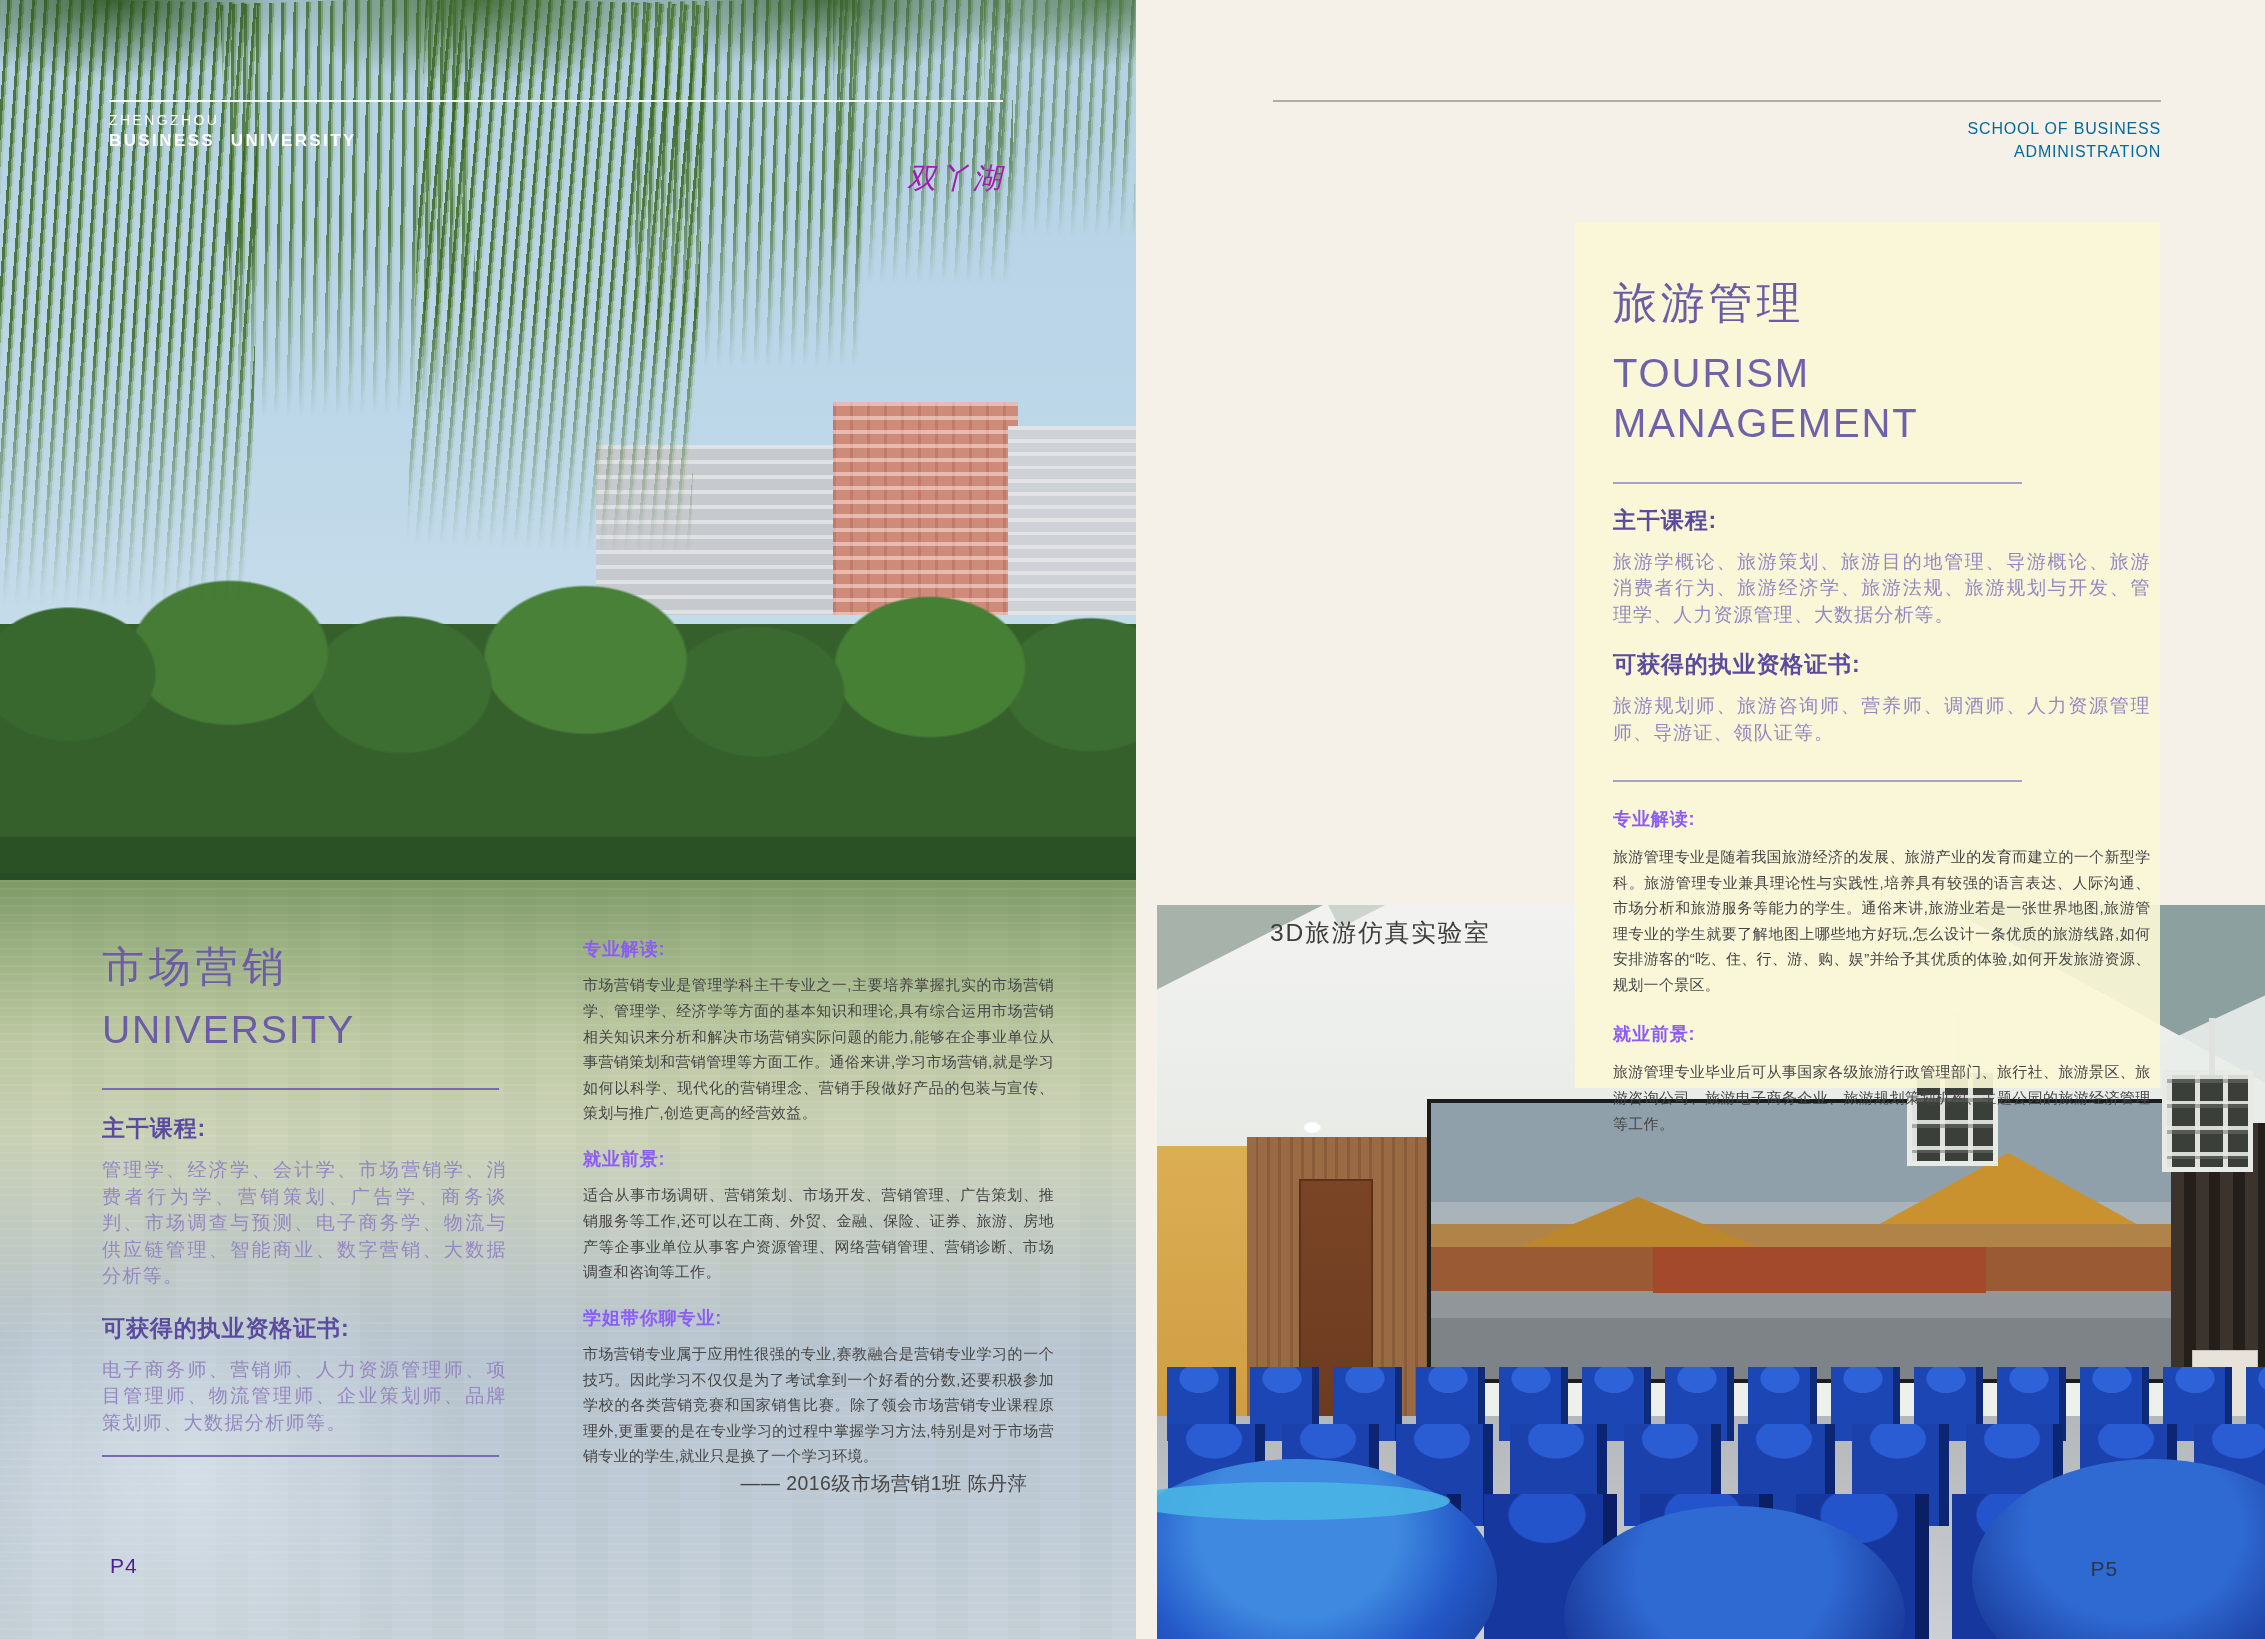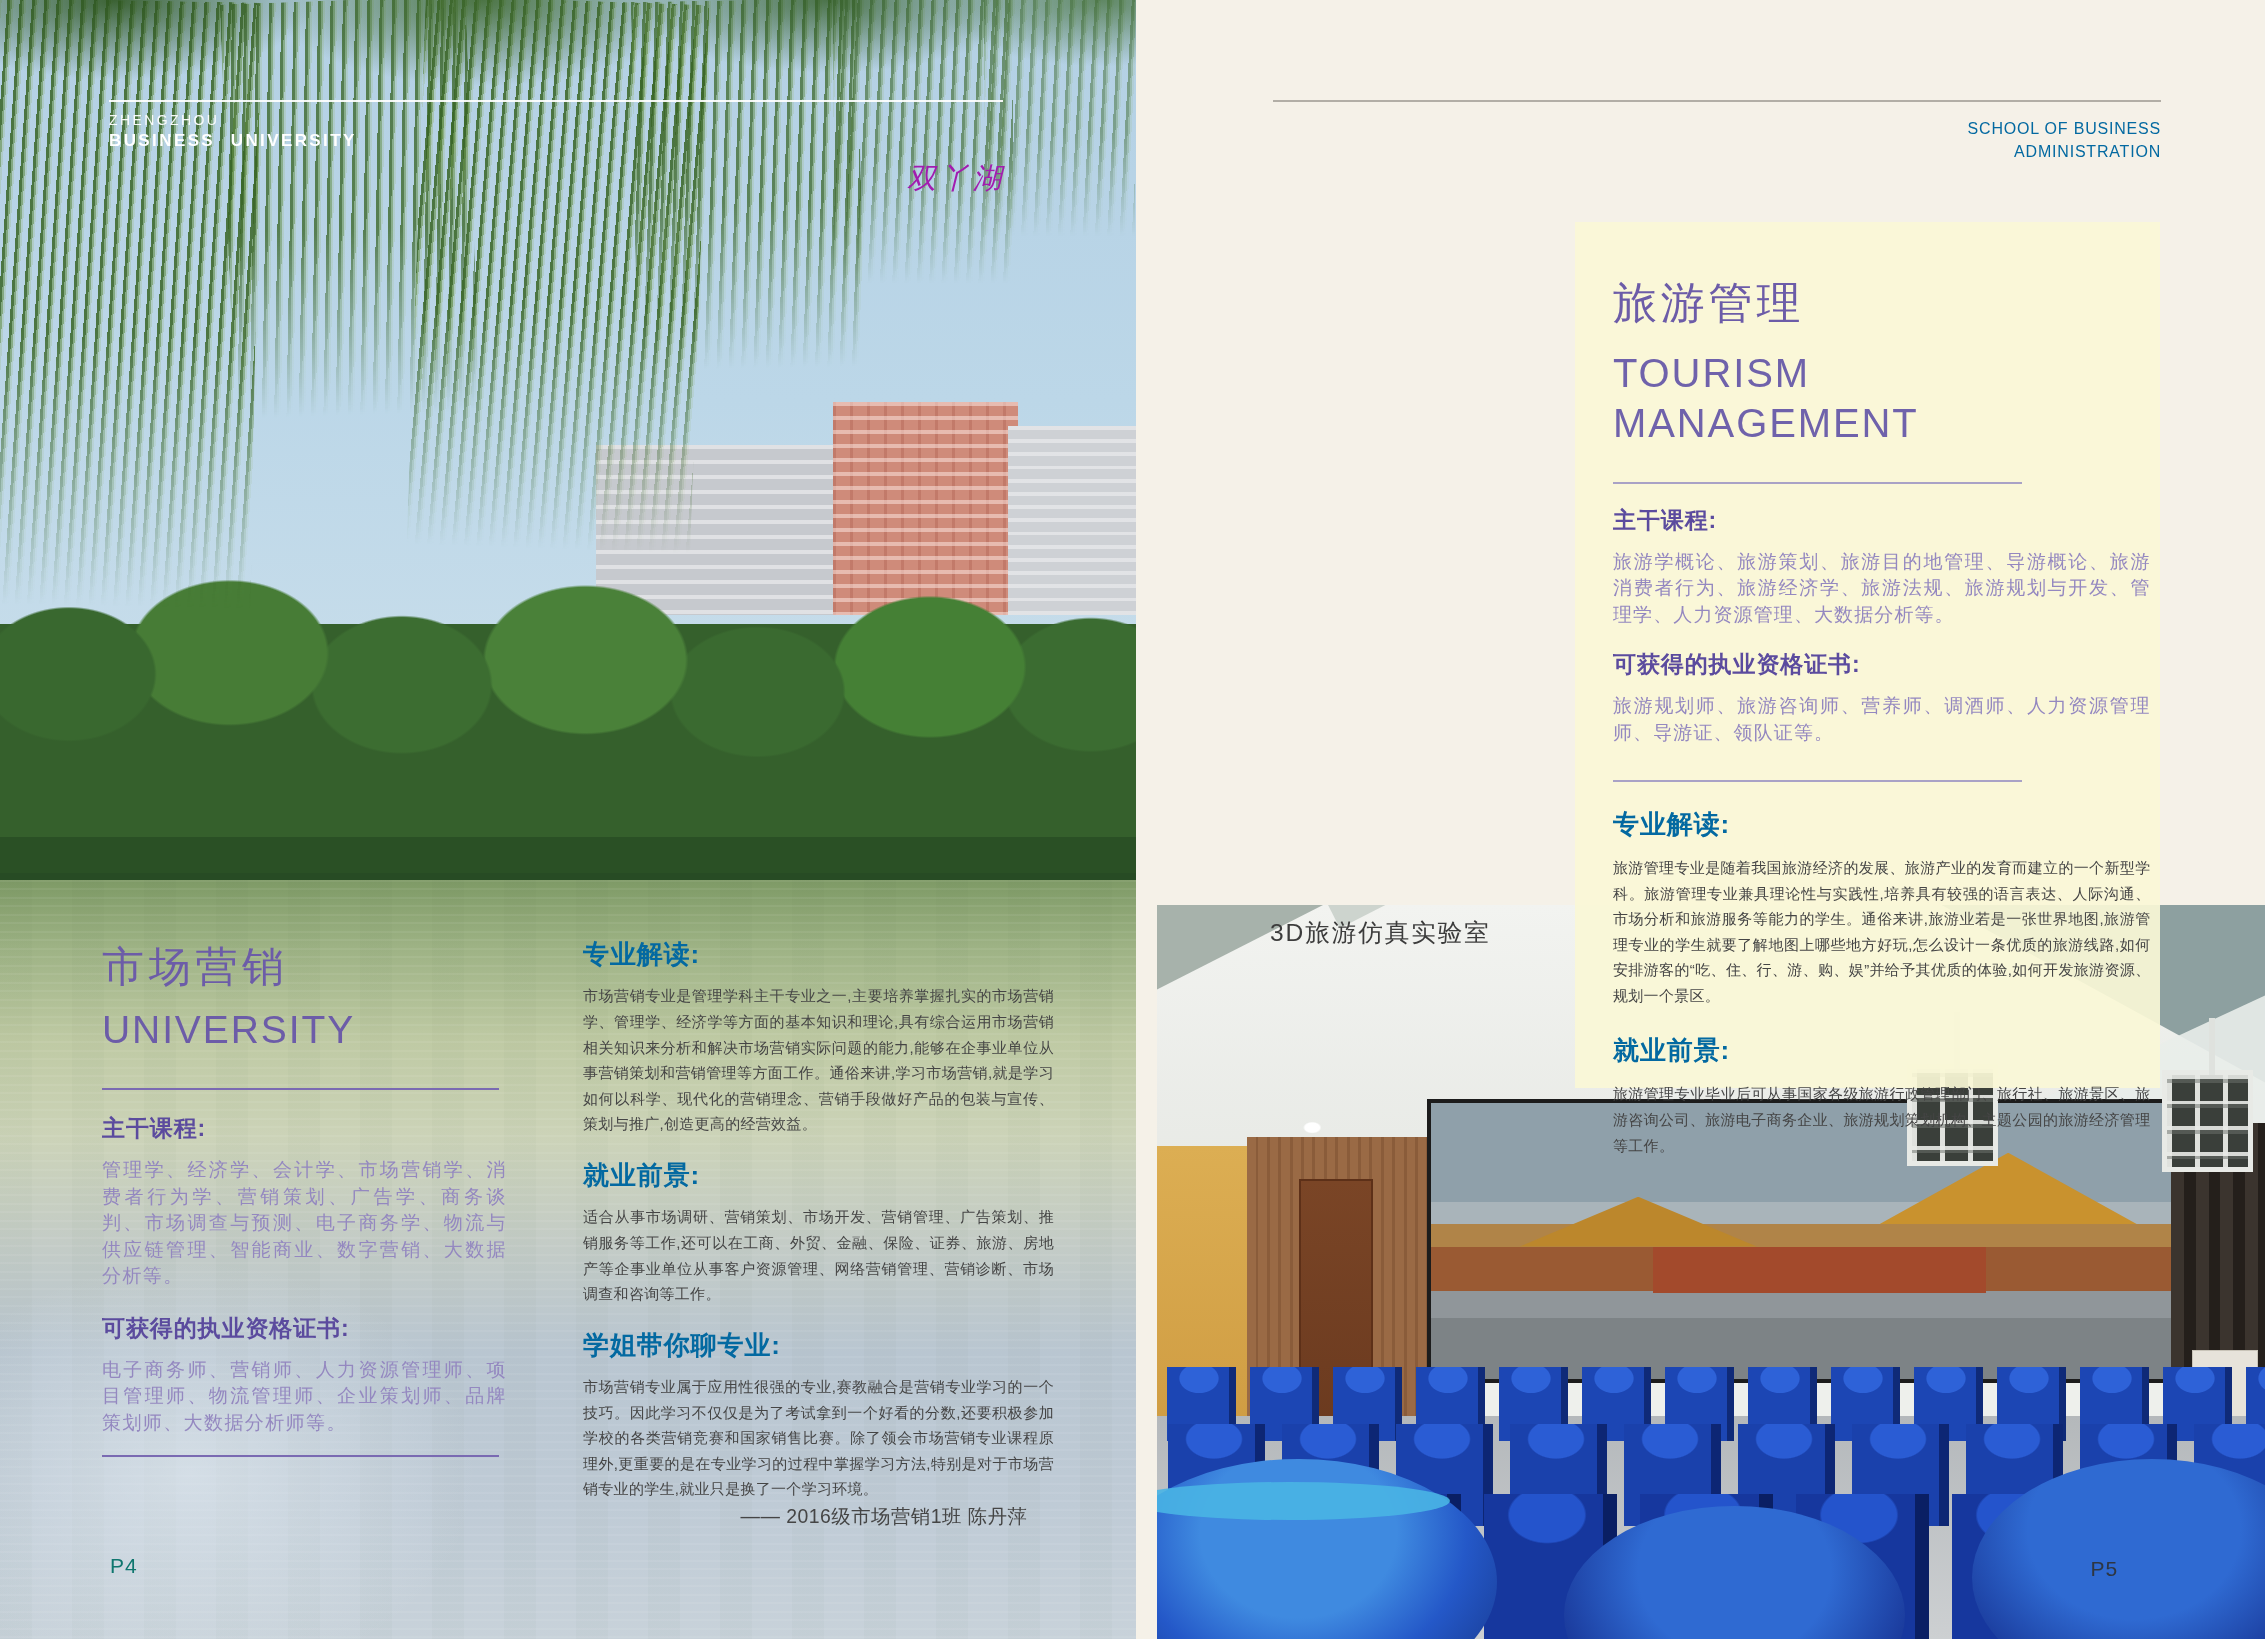--- a/index.html
+++ b/index.html
@@ -66,27 +66,27 @@
 
   .mkt-col{position:absolute;left:102px;top:939px;width:405px;}
   .major-title-zh{font-size:42px;letter-spacing:4.7px;color:#6c5ca8;font-weight:500;}
   .major-title-en{font-size:39px;letter-spacing:1.9px;color:#6c5ca8;margin-top:13.2px;font-weight:400;}
   .divider-purple{width:397px;height:1.9px;background:#7a6ab2;margin-top:36px;}
   .h-purple{font-size:23px;font-weight:bold;color:#5b4b9e;letter-spacing:0.9px;margin-top:23px;}
   .list-purple{font-size:19px;color:#9488c0;line-height:26.5px;letter-spacing:1.4px;text-align:justify;margin-top:13.2px;}
   .mkt-col .divider-purple.second{margin-top:19px;}
 
   .detail-col{position:absolute;left:583px;top:937px;width:471px;}
-  .h-dark{font-size:26px;font-weight:bold;color:#0369a1;letter-spacing:0.9px;}
+  .h-dark{font-size:18px;font-weight:bold;color:#8b5cf6;letter-spacing:0.9px;}
   .p-dark{font-size:15px;color:#454545;line-height:25.6px;text-align:justify;margin-top:11.4px;letter-spacing:0.3px;}
   .detail-col .h-dark{margin-top:21px;}
   .detail-col .h-dark:first-child{margin-top:0;}
   .attribution{font-size:19.4px;color:#454545;line-height:25.6px;text-align:right;margin-top:1.9px;padding-right:26.5px;letter-spacing:0.5px;}
 
-  .pnum-left{position:absolute;left:110px;top:1554px;font-size:21px;color:#0f766e;letter-spacing:0.9px;}
+  .pnum-left{position:absolute;left:110px;top:1554px;font-size:21px;color:#4c1d95;letter-spacing:0.9px;}
 
   
   .page-right{position:absolute;left:1136px;top:0;width:1130px;height:1639px;background:#f5f1e8;overflow:hidden;}
   .hdr-line{position:absolute;right:105px;top:100px;width:888px;height:1.9px;background:#b2aea6;}
   .hdr-text{position:absolute;right:105px;top:117px;text-align:right;color:#0369a1;font-size:16px;line-height:23px;letter-spacing:0.8px;}
 
   
   .lab-photo{position:absolute;left:21px;top:905px;width:1109px;height:734px;background:#eef0ec;overflow:hidden;}
   .ceil-base{position:absolute;left:0;top:0;width:100%;height:284px;background:linear-gradient(to bottom,#f2f3f0,#e7e9e5);}
   .ceil-band1{position:absolute;left:-114px;top:-38px;width:927px;height:161px;background:#a7b2ab;transform:rotate(-27deg);transform-origin:left top;}

